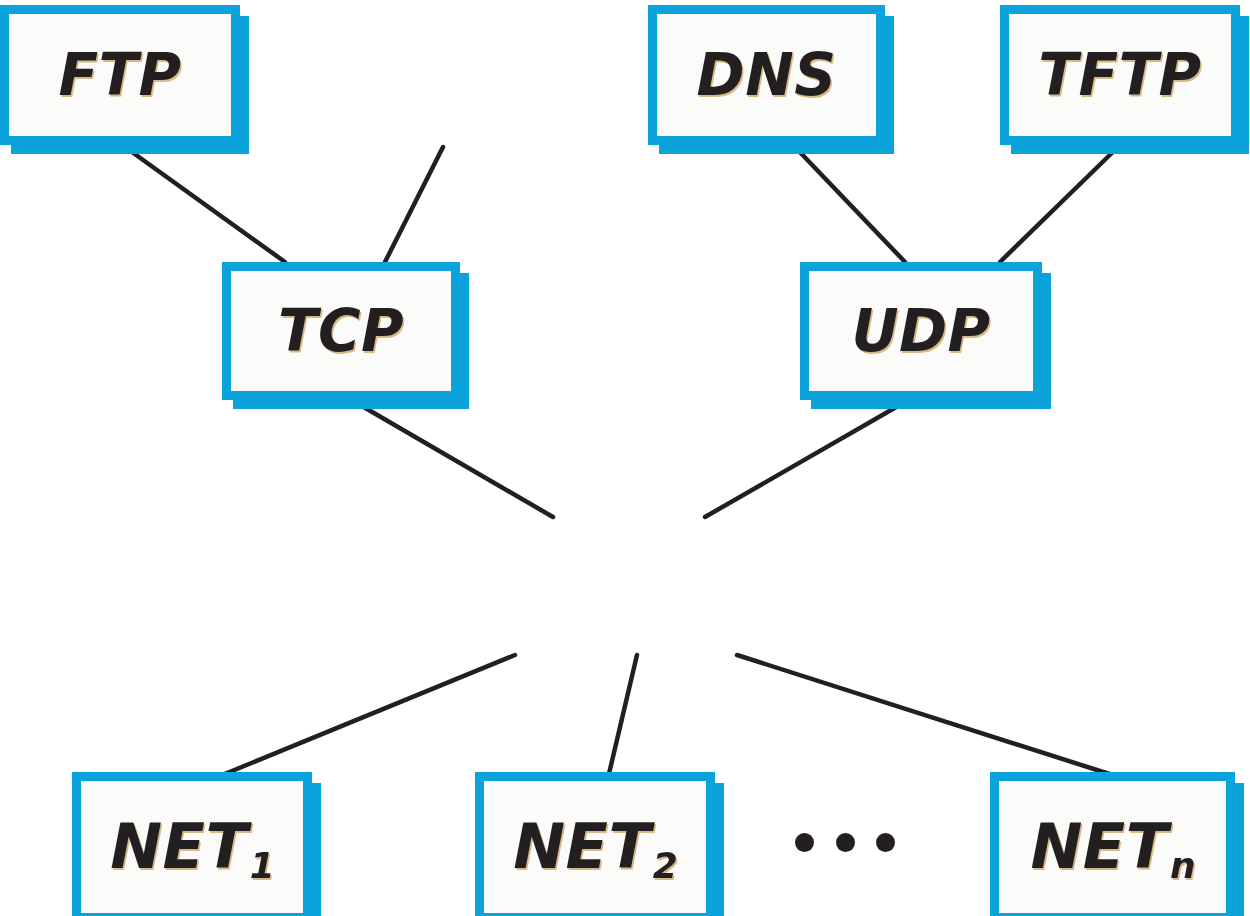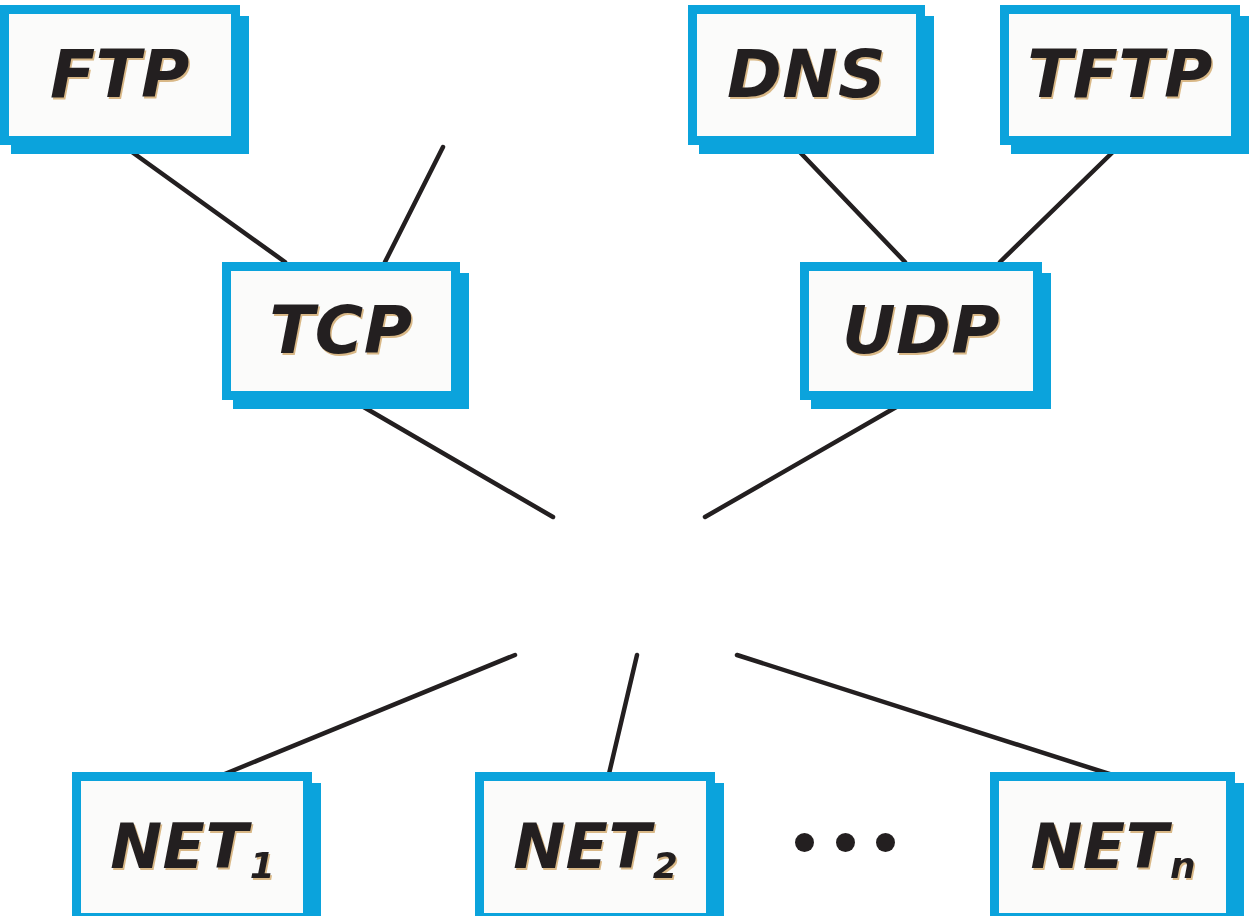--- a/index.html
+++ b/index.html
@@ -43,21 +43,21 @@
     font-family: "DejaVu Sans", sans-serif;
     font-style: italic;
     font-weight: bold;
     color: #231f20;
     letter-spacing: 0.5px;
     line-height: 1;
     white-space: nowrap;
     text-shadow: 1.5px 1.5px 0 rgba(190,130,40,0.55);
     user-select: none;
   }
-  .label-lg { font-size: 66px; }
+  .label-lg { font-size: 58px; }
   .label-md { font-size: 62px; }
   .node-label sub {
     font-size: 0.58em;
     vertical-align: baseline;
     position: relative;
     top: 0.28em;
     left: 0.04em;
     font-style: italic;
     font-weight: bold;
   }
@@ -96,21 +96,21 @@
         <line x1="637" y1="655" x2="608" y2="778"></line>
         <line x1="737" y1="655" x2="1122" y2="778"></line>
       </g>
   </svg>
 
   <div class="node-box" style="left:0px; top:5px; width:240px; height:140px;">
     <span class="node-label label-lg">FTP</span>
   </div>
 
 
-  <div class="node-box" style="left:688px; top:5px; width:237px; height:140px;text-align:center;">
+  <div class="node-box" style="left:648px; top:5px; width:237px; height:140px;text-align:center;">
     <span class="node-label label-lg">DNS</span>
   </div>
 
   <div class="node-box" style="left:222px; top:262px; width:238px; height:138px;">
     <span class="node-label label-lg">TCP</span>
   </div>
 
   <div class="node-box" style="left:1000px; top:5px; width:240px; height:140px;">
     <span class="node-label label-lg">TFTP</span>
   </div>

